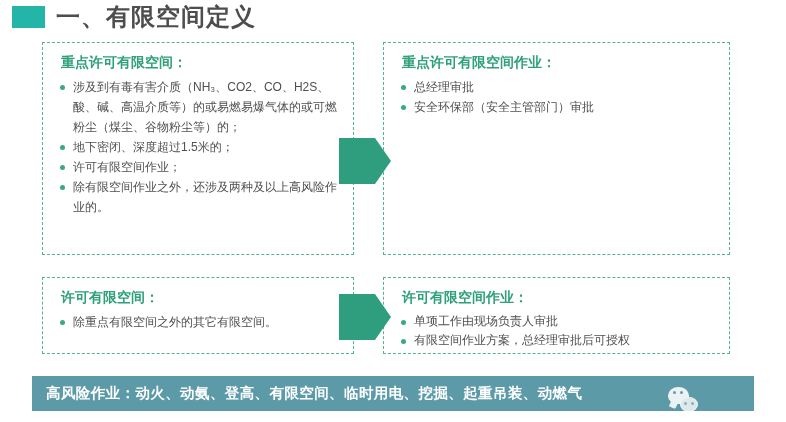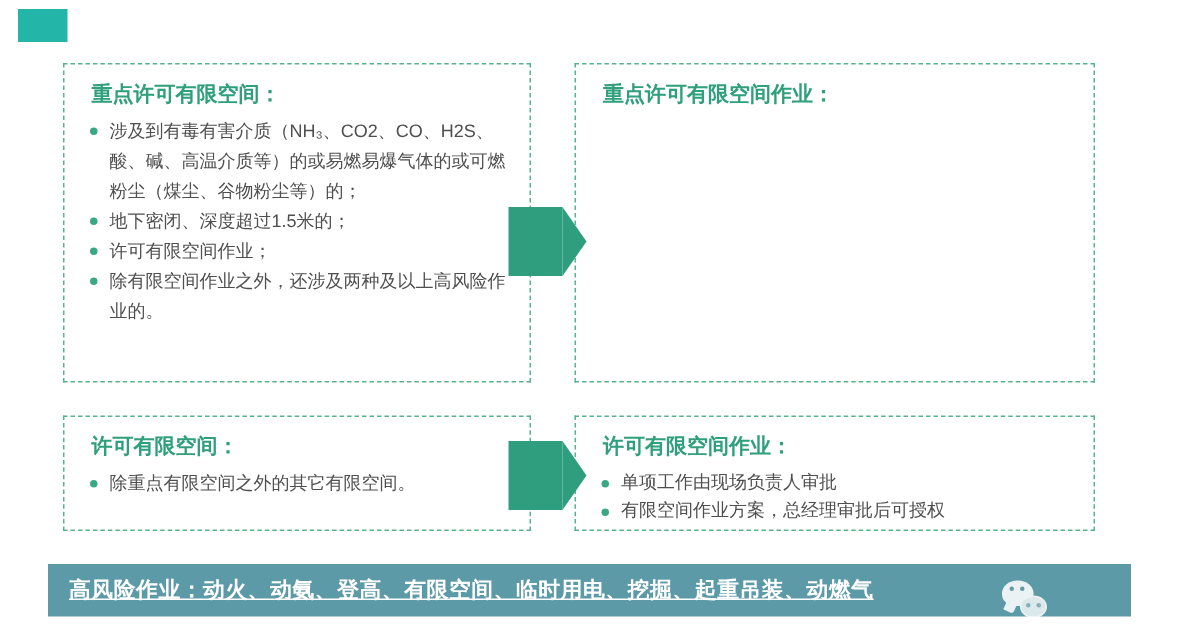--- a/index.html
+++ b/index.html
@@ -125,21 +125,20 @@
     display: flex;
     align-items: center;
   }
   #banner-text {
     padding-left: 14px;
     font-size: 14.5px;
     font-weight: bold;
     color: #ffffff;
     letter-spacing: 0.4px;
     white-space: nowrap;
-    text-decoration: underline;
   }
 
   
   #watermark {
     position: absolute;
     left: 668px;
     top: 378px;
     height: 42px;
     display: flex;
     align-items: center;
@@ -190,34 +189,39 @@
     font-family: "DejaVu Serif", "Liberation Serif", serif;
     white-space: nowrap;
     letter-spacing: 1px;
   }
 </style>
 </head>
 <body>
 
 <div id="header">
   <div id="header-marker"></div>
+  <div id="header-title">一、有限空间定义</div>
 </div>
 
 <div class="box" id="box-key-space">
   <div class="box-title">重点许可有限空间：</div>
   <ul class="bullet-list">
     <li><span>涉及到有毒有害介质（NH₃、CO2、CO、H2S、酸、碱、高温介质等）的或易燃易爆气体的或可燃粉尘（煤尘、谷物粉尘等）的；</span></li>
     <li><span>地下密闭、深度超过1.5米的；</span></li>
     <li><span>许可有限空间作业；</span></li>
     <li><span>除有限空间作业之外，还涉及两种及以上高风险作业的。</span></li>
   </ul>
 </div>
 
 <div class="box" id="box-key-work">
   <div class="box-title">重点许可有限空间作业：</div>
+  <ul class="bullet-list">
+    <li><span>总经理审批</span></li>
+    <li><span>安全环保部（安全主管部门）审批</span></li>
+  </ul>
 </div>
 
 <div class="box" id="box-permit-space">
   <div class="box-title">许可有限空间：</div>
   <ul class="bullet-list">
     <li><span>除重点有限空间之外的其它有限空间。</span></li>
   </ul>
 </div>
 
 <div class="box" id="box-permit-work">

